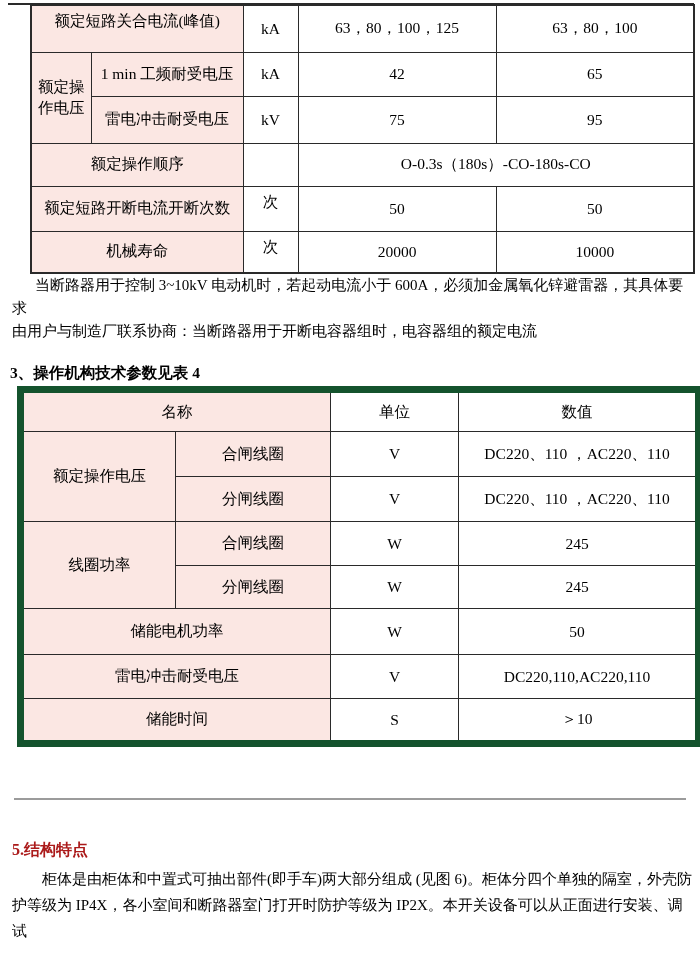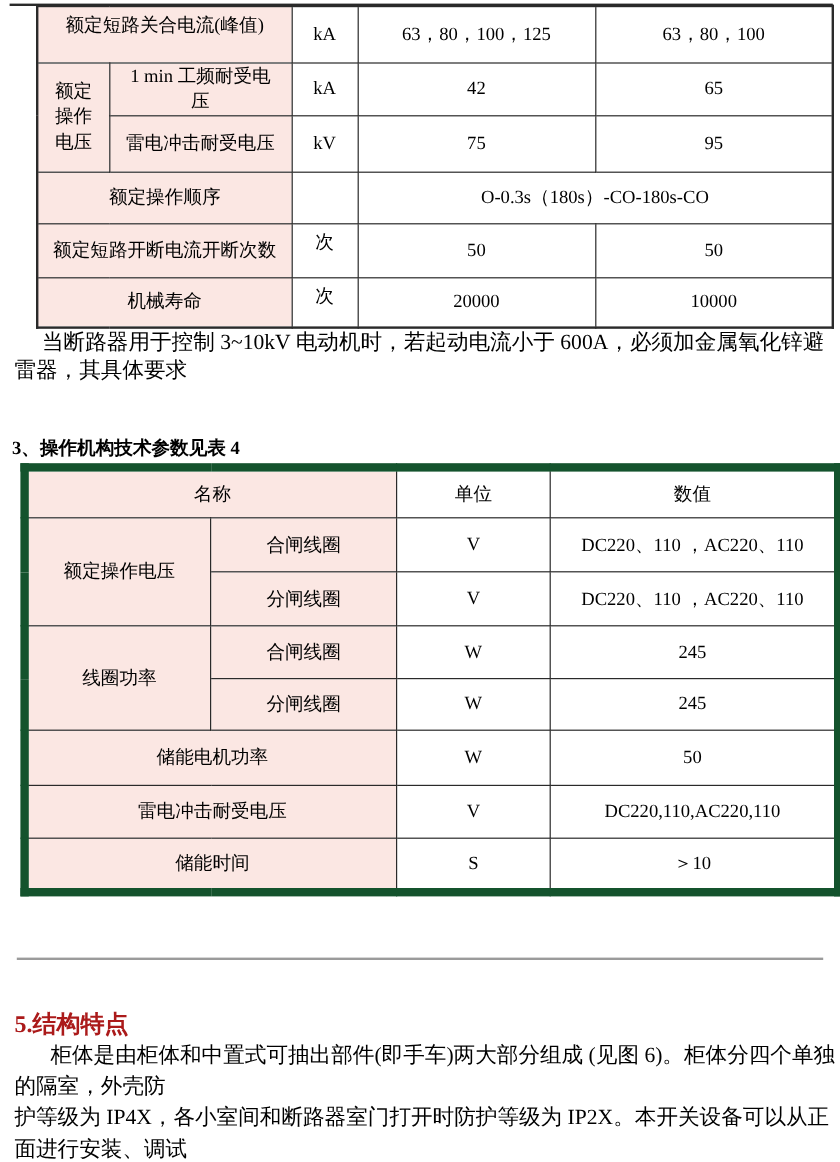--- a/index.html
+++ b/index.html
@@ -11,33 +11,33 @@
   .page { position:relative; width:700px; height:968px; overflow:hidden; background:#fff; }
 
   
   .topline { position:absolute; left:8px; top:3px; width:686px; height:2px; background:#2a2a2a; }
 
   table { border-collapse:collapse; position:absolute; table-layout:fixed; }
   table.t1 { left:30px; top:4px;  width:663px; border:2px solid #2a2a2a; }
   table.t2 { left:17px; top:386px; width:678px; border:7px solid #14532d; }
   td {
     border:1px solid #2a2a2a; text-align:center; vertical-align:middle;
-    font-size:15.5px; padding:0 10px; overflow:hidden;
+    font-size:15.5px; padding:0 0; overflow:hidden;
   }
   .pink { background:#fbe7e3; }
   .vtop { vertical-align:top; padding-top:5px; }
 
-  .para { position:absolute; font-size:18px; line-height:23px; color:#000; }
+  .para { position:absolute; font-size:15px; line-height:23px; color:#000; }
   .p1 { left:12px; top:274px; width:682px; }
   .ind23 { text-indent:23px; }
   .h3 { position:absolute; left:10px; top:363px; font-size:15.5px;font-weight:bold; }
 
   .divider { position:absolute; left:14px; top:798px; width:672px; height:2px; background:#9b9b9b; }
 
-  .h5 { position:absolute; left:12px; top:840px; font-size:20px; font-weight:bold; color:#ab1a1a; }
+  .h5 { position:absolute; left:12px; top:840px; font-size:16px; font-weight:bold; color:#ab1a1a; }
   .p5 { left:12px; top:866px; width:684px; line-height:26px; }
   .ind30 { text-indent:30px; }
 </style>
 </head>
 <body>
 
 <div class="page">
 
   <div class="topline"></div>
 
@@ -84,20 +84,21 @@
       <td colspan="2" class="pink">机械寿命</td>
       <td class="vtop">次</td>
       <td>20000</td>
       <td>10000</td>
     </tr>
   </tbody>
     </table>
 
   <div class="para p1">
     <div class="ind23">当断路器用于控制 3~10kV 电动机时，若起动电流小于 600A，必须加金属氧化锌避雷器，其具体要求</div>
+    <div>由用户与制造厂联系协商：当断路器用于开断电容器组时，电容器组的额定电流</div>
   </div>
 
   <div class="h3">3、操作机构技术参数见表 4</div>
 
   <table class="t2">
     <colgroup>
       <col style="width:155px">
         <col style="width:155px">
         <col style="width:128px">
         <col style="width:240px">

